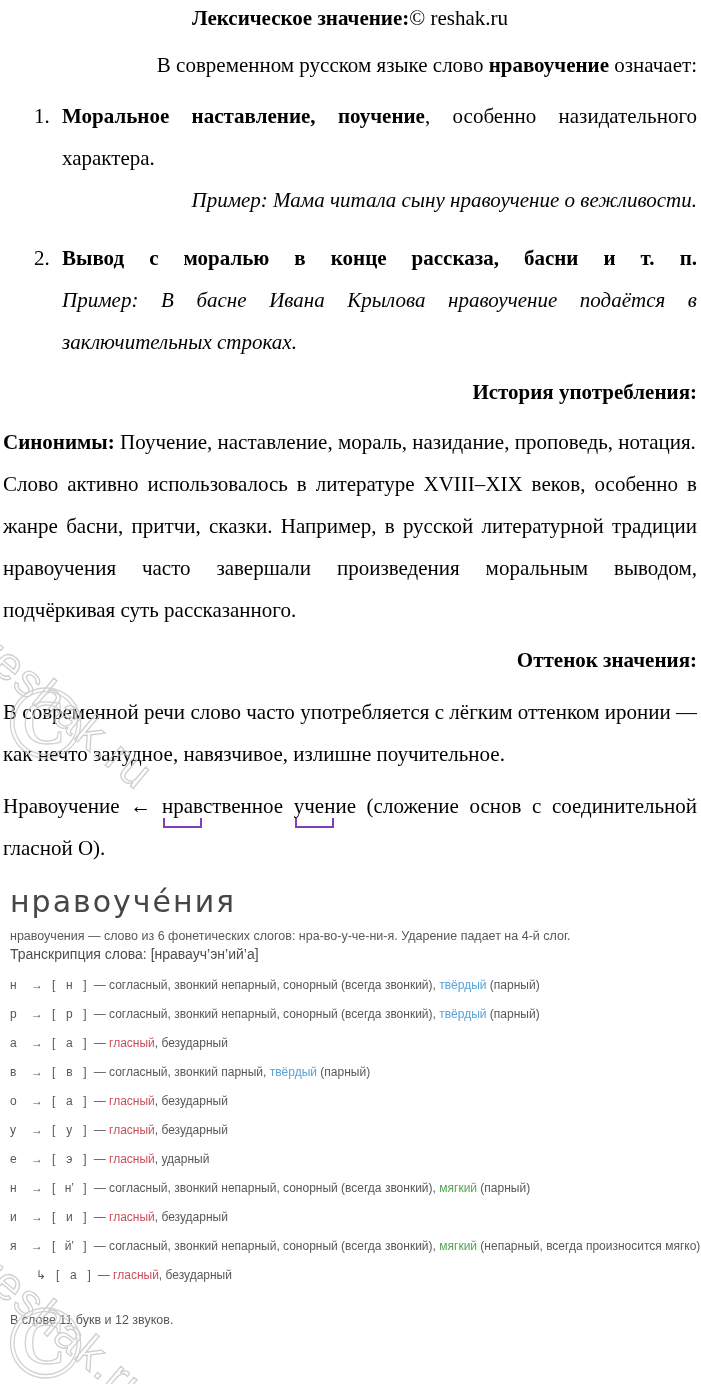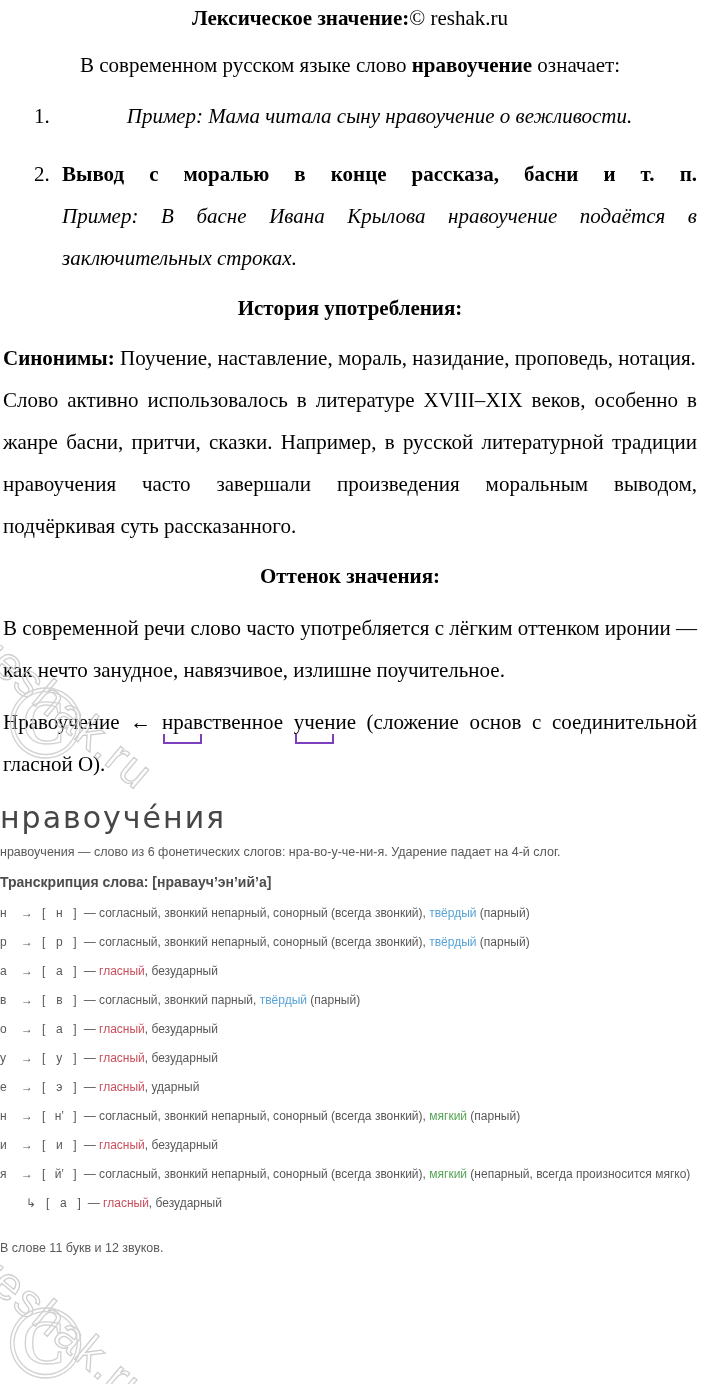--- a/index.html
+++ b/index.html
@@ -8,47 +8,47 @@
     width:701px; height:1384px; position:relative; overflow:hidden;
     font-family:"Liberation Serif", serif; color:#000;
   }
 
   
   .serif { padding:5px 4px 0 3px; }
   .doc-header { display:flex; justify-content:center; align-items:flex-start;
     font-size:21px; line-height:26px; }
   .doc-header .b { font-weight:bold; }
   .sp { font-size:21px; line-height:42px; text-align:justify; }
-  .nj { text-align:center; }
+  .nj { text-align:right; }
   .jlast { text-align-last:justify; }
   .intro { margin-top:13px; }
   .list { margin-top:9px; }
   .li { display:flex; }
   .li + .li { margin-top:16px; }
   .num { width:28px; margin-left:31px; font-size:21px; line-height:42px; flex:0 0 auto; }
   .libody { flex:1; min-width:0; }
   .ex { font-style:italic; }
   .hp { margin-top:8px; font-weight:bold; }
   .mt8 { margin-top:8px; }
   .mt10 { margin-top:10px; }
   .root { position:relative; }
   .root::after {
     content:""; position:absolute; left:1px; right:1px; bottom:-10px; height:8px;
     border-left:2px solid var(--root-marker,#7e3fbe);
     border-right:2px solid var(--root-marker,#7e3fbe);
     border-bottom:2px solid var(--root-marker,#7e3fbe);
   }
 
   
-  .phon { margin-top:14px; font-family:"Liberation Sans", sans-serif;
+  .phon { margin-top:14px; padding-left:10px; font-family:"Liberation Sans", sans-serif;
     color:var(--text-gray,#58585a); }
   .ph-title { font-family:"DejaVu Sans","Liberation Sans",sans-serif; font-size:30px;
     letter-spacing:2px; color:#464646; line-height:38px; font-weight:400; }
   .ph-syll { margin-top:8px; font-size:12.5px; }
-  .ph-trans { margin-top:15px; font-size:14px; font-weight:bold; color:#4d4d4f; }
+  .ph-trans { margin-top:3px; font-size:14px; font-weight:normal; color:#4d4d4f; }
   #ph-rows { margin-top:13px; }
   .ph-row { font-size:12px; line-height:21px; margin-bottom:8px; }
   .ph-row .tk-l { display:inline-block; min-width:13px; margin-right:8px; }
   .ph-row.cont .tk-l { margin-left:26px; min-width:0; margin-right:10px; }
   .ph-row .tk-a { display:inline-block; margin-right:9px; }
   .ph-row .tk-ob { display:inline-block; margin-right:7px; }
   .ph-row .tk-s { display:inline-block; min-width:14px; text-align:center; margin-right:7px; }
   .ph-row .tk-cb { display:inline-block; margin-right:7px; }
   .c-blue { color:var(--accent-blue,#57a3d8); }
   .c-red { color:var(--accent-red,#ca4e5b); }
@@ -81,20 +81,21 @@
     <span class="b">Лексическое значение:</span>
     <span>© reshak.ru</span>
   </div>
 
   <p class="sp intro nj"><span>В современном русском языке слово </span><b>нравоучение</b><span> означает:</span></p>
 
   <div class="list">
     <div class="li">
       <div class="num">1.</div>
       <div class="libody">
+        <p class="sp"><b>Моральное наставление, поучение</b><span>, особенно назидательного характера.</span></p>
         <p class="sp ex nj">Пример: Мама читала сыну нравоучение о вежливости.</p>
       </div>
     </div>
     <div class="li">
       <div class="num">2.</div>
       <div class="libody">
         <p class="sp jlast"><b>Вывод с моралью в конце рассказа, басни и т. п.</b><span></span></p>
         <p class="sp ex">Пример: В басне Ивана Крылова нравоучение подаётся в заключительных строках.</p>
       </div>
     </div>

